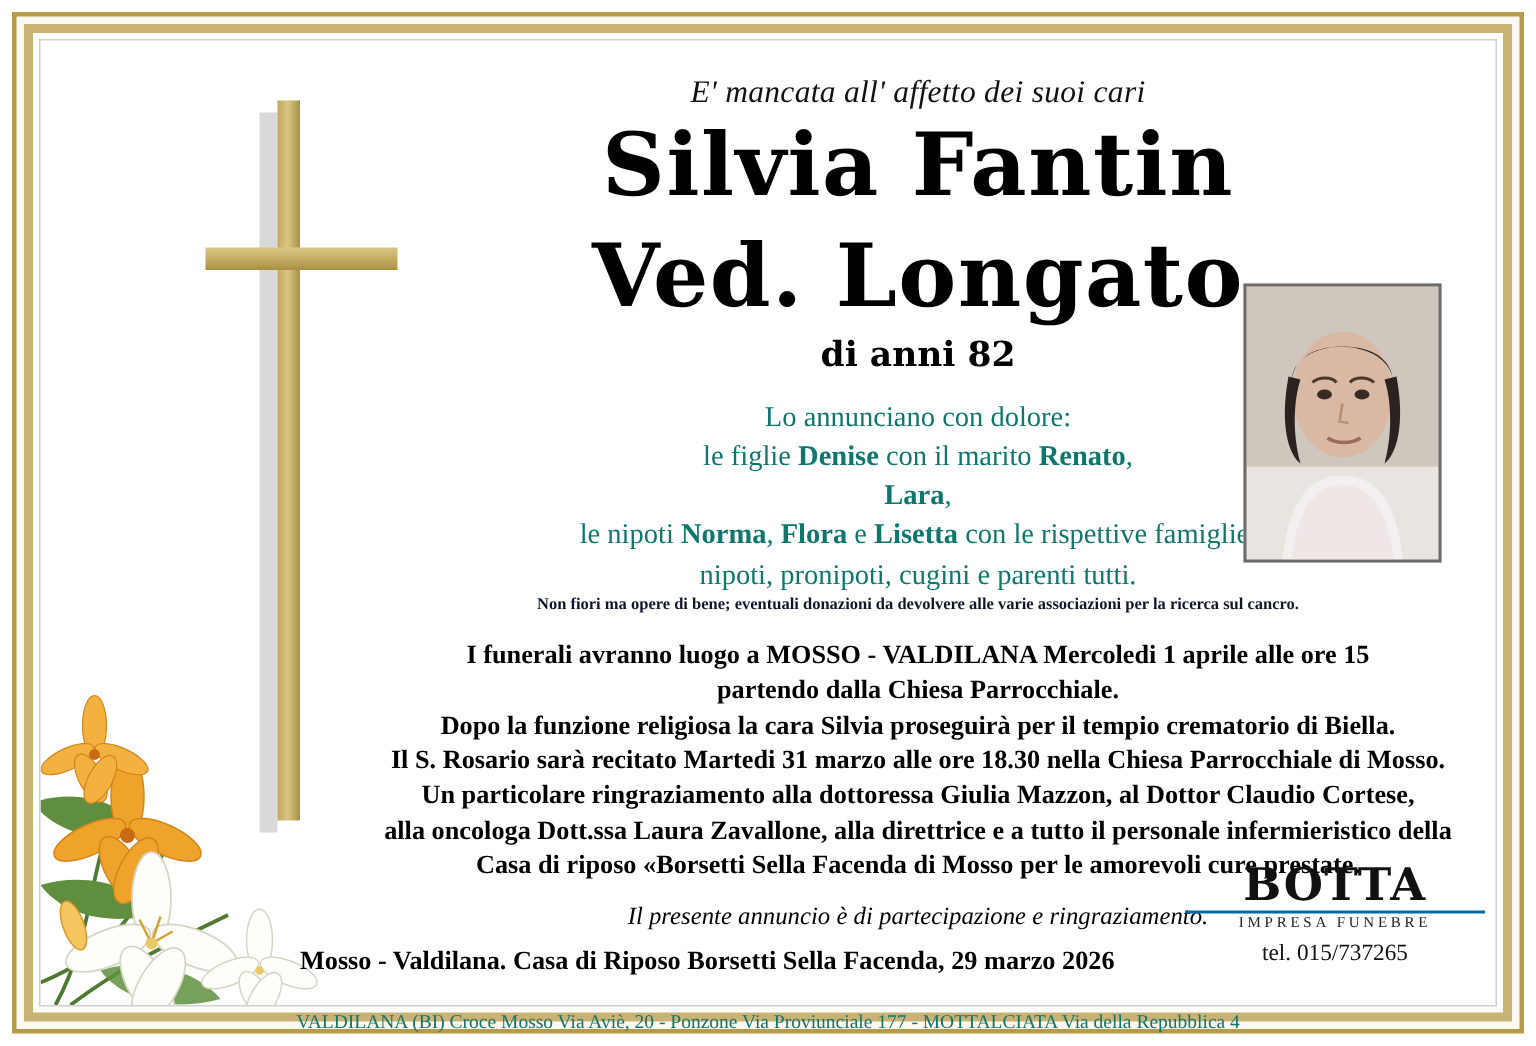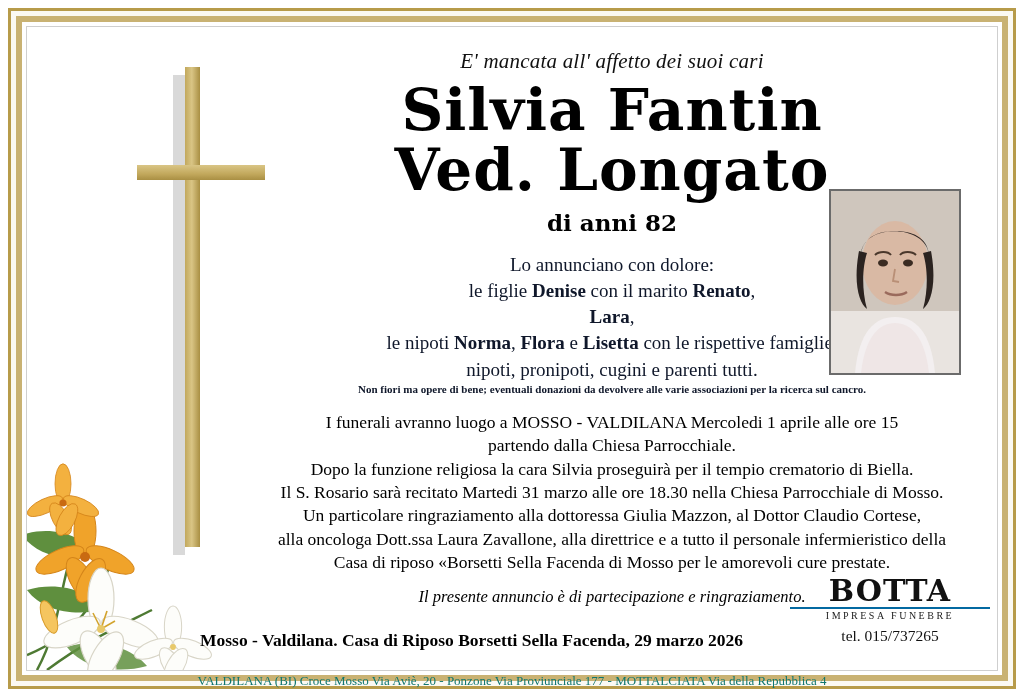--- a/index.html
+++ b/index.html
@@ -128,52 +128,53 @@
   .name {
     font-family: "DejaVu Serif", serif;
     font-weight: bold;
     font-size: 58px;
     line-height: 1.04;
     color: #000;
     margin-top: 6px;
     letter-spacing: 1px;
     white-space: nowrap;
   }
-  .name.second { margin-top: 0; }
+  .name.second { margin-top: 14px; }
 
   .age {
     font-family: "DejaVu Serif", serif;
     font-weight: bold;
     font-size: 23px;
     margin-top: 8px;
     color: #000;
   }
 
   .announce {
     margin-top: 16px;
     font-size: 19px;
     line-height: 1.38;
-    color: #0f172a;
+    color: #0f766e;
     text-align: center;
   }
   .announce .b { font-weight: bold; }
   .announce .row { white-space: nowrap; }
 
   .donations {
     margin-top: 0;
     font-size: 11px;
     font-weight: bold;
     color: #0f172a;
   }
 
   .funeral {
     margin-top: 16px;
     font-size: 17.5px;
     line-height: 1.34;
     color: #000;
+    font-weight: bold;
   }
 
   .note-italic {
     margin-top: 12px;
     font-style: italic;
     font-size: 16.5px;
     color: #000;
   }
 
   .place-date {

